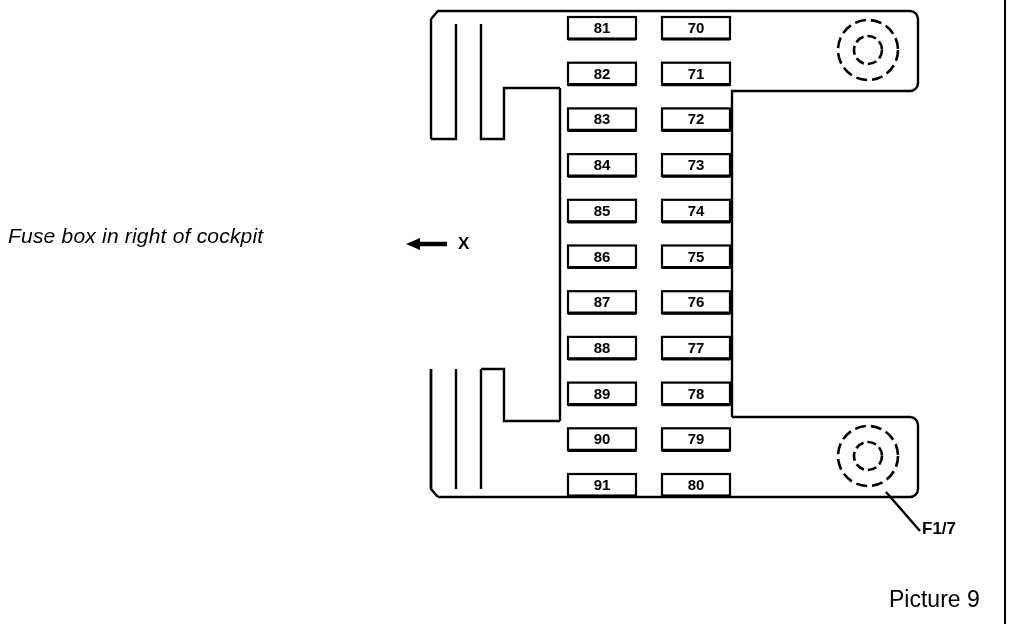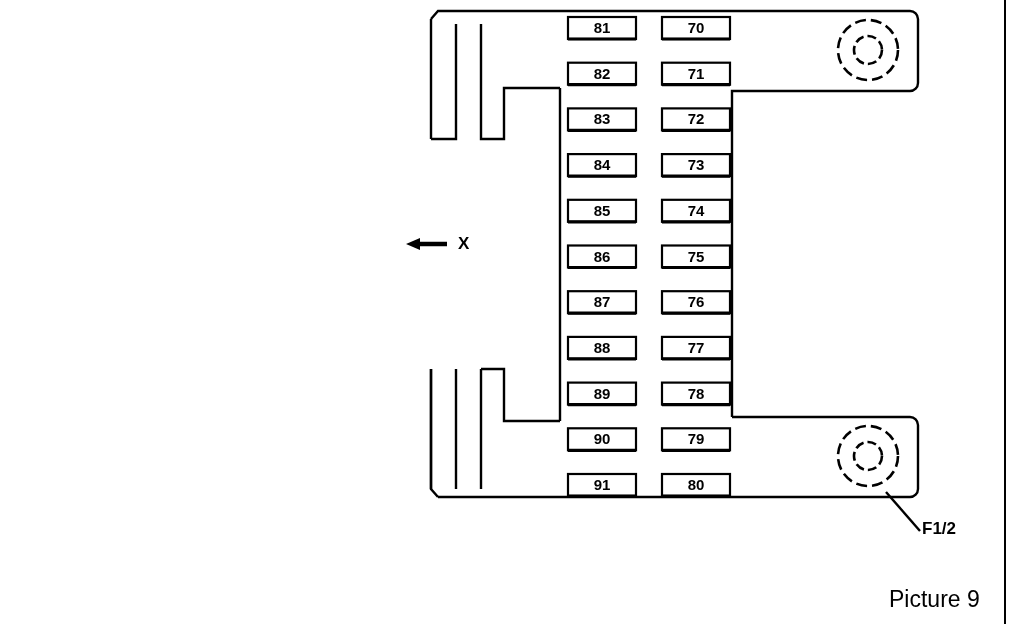--- a/index.html
+++ b/index.html
@@ -241,20 +241,21 @@
         </g>
         <g>
           <rect x="662" y="474" width="68" height="22" fill="none" stroke="#000000" stroke-width="2.2"></rect>
           <line x1="662" y1="496" x2="730" y2="496" stroke="#000000" stroke-width="3.2"></line>
           <text x="696" y="490" class="fuse-num">80</text>
         </g>
       </g>
 
   </svg>
 
+  <div class="caption-left">Fuse box in right of cockpit</div>
 
   <div class="marker-x">X</div>
 
-  <div class="callout-label">F1/2</div>
+  <div class="callout-label">F1/7</div>
 
   <div class="picture-caption">Picture 9</div>
 
 </div>
 
 </body></html>

